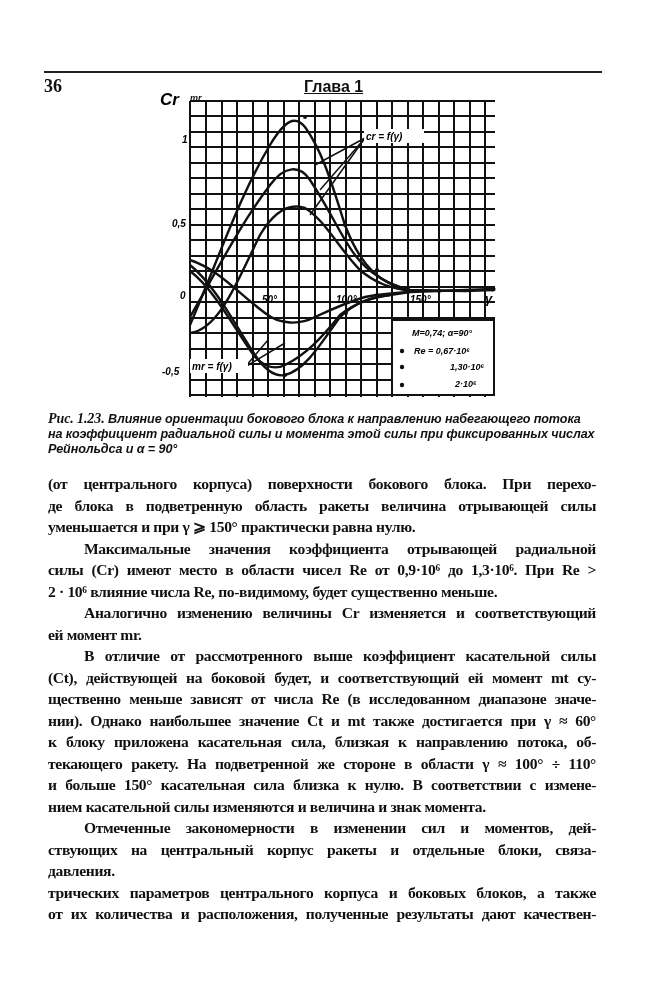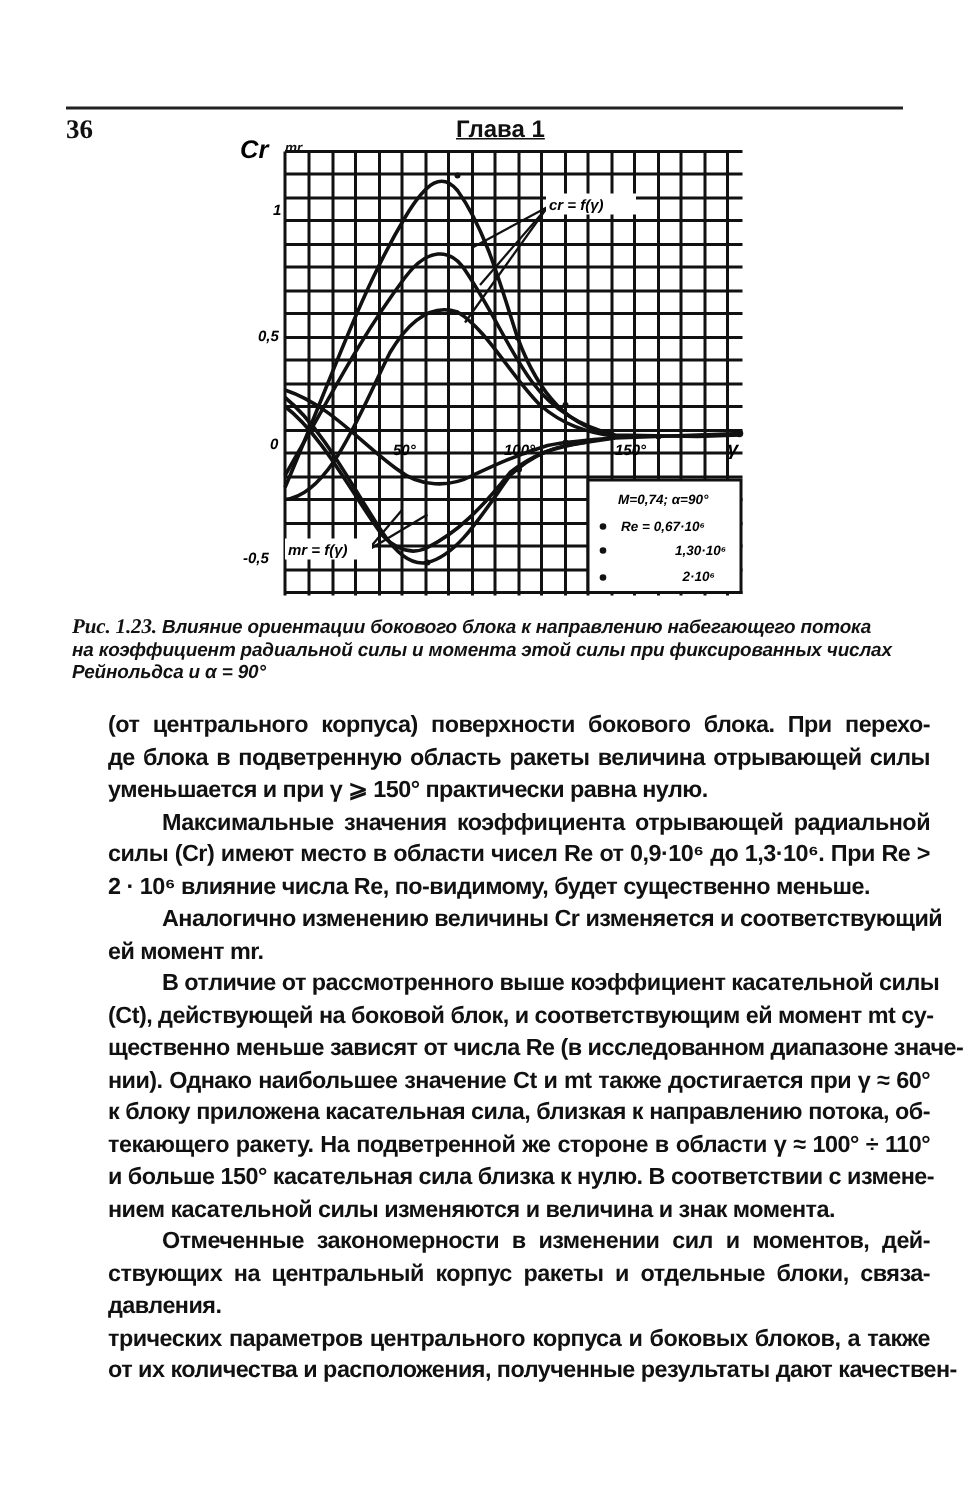--- a/index.html
+++ b/index.html
@@ -4,21 +4,21 @@
 <style>
   html,body{margin:0;padding:0;background:#fff;}
   body{width:649px;height:1000px;position:relative;overflow:hidden;font-family:"Liberation Sans",sans-serif;color:#111;}
   .header{position:absolute;left:44px;top:44px;width:440px;height:24px;margin-top:32px;}
   .pagenum{position:absolute;left:0;top:0;font-family:"Liberation Serif",serif;font-size:18px;font-weight:bold;}
   .chapter{position:absolute;left:260px;top:2px;font-family:"Liberation Sans",sans-serif;font-weight:bold;font-size:16px;text-decoration:underline;}
   .rule{position:absolute;left:44px;top:71px;width:558px;height:2px;background:#222;}
   .figure{position:absolute;left:160px;top:85px;width:345px;height:315px;}
   .caption{position:absolute;left:48px;top:411px;width:548px;font-size:12.6px;font-weight:bold;line-height:15px;font-family:"Liberation Sans",sans-serif;letter-spacing:-0.1px;font-style:italic;}
   .caption .lbl{font-family:"Liberation Serif",serif;font-size:14px;}
-  .body{position:absolute;left:48px;top:473px;width:548px;font-family:Liberation Sans, sans-serif;font-size:15.6px;font-weight:bold;line-height:21.5px;letter-spacing:-0.35px;text-align:justify;margin-left:24px;}
+  .body{position:absolute;left:48px;top:473px;width:548px;font-family:Liberation Serif, serif;font-size:15.6px;font-weight:bold;line-height:21.5px;letter-spacing:-0.35px;text-align:justify;}
   .body .ln{display:block;text-align:justify;text-align-last:justify;white-space:nowrap;}
   .body .ln.last{text-align-last:left;}
   svg text{font-family:"Liberation Sans",sans-serif;font-style:italic;font-weight:bold;}
 </style>
 </head>
 <body>
 
 <div class="header">
   <span class="pagenum">36</span>
   <span class="chapter">Глава 1</span>
@@ -142,21 +142,21 @@
 <div class="body">
   <span class="ln">(от центрального корпуса) поверхности бокового блока. При перехо-</span>
   <span class="ln">де блока в подветренную область ракеты величина отрывающей силы</span>
   <span class="ln last">уменьшается и при γ ⩾ 150° практически равна нулю.</span>
   <span class="ln" style="padding-left:36px">Максимальные значения коэффициента отрывающей радиальной</span>
   <span class="ln">силы (Cr) имеют место в области чисел Re от 0,9·10⁶ до 1,3·10⁶. При Re &gt;</span>
   <span class="ln last">2 · 10⁶ влияние числа Re, по-видимому, будет существенно меньше.</span>
   <span class="ln" style="padding-left:36px">Аналогично изменению величины Cr изменяется и соответствующий</span>
   <span class="ln last">ей момент mr.</span>
   <span class="ln" style="padding-left:36px">В отличие от рассмотренного выше коэффициент касательной силы</span>
-  <span class="ln">(Ct), действующей на боковой блок, и соответствующим ей момент mt су-</span>
+  <span class="ln">(Ct), действующей на боковой будет, и соответствующий ей момент mt су-</span>
   <span class="ln">щественно меньше зависят от числа Re (в исследованном диапазоне значе-</span>
   <span class="ln">нии). Однако наибольшее значение Ct и mt также достигается при γ ≈ 60°</span>
   <span class="ln">к блоку приложена касательная сила, близкая к направлению потока, об-</span>
   <span class="ln">текающего ракету. На подветренной же стороне в области γ ≈ 100° ÷ 110°</span>
   <span class="ln">и больше 150° касательная сила близка к нулю. В соответствии с измене-</span>
   <span class="ln last">нием касательной силы изменяются и величина и знак момента.</span>
   <span class="ln" style="padding-left:36px">Отмеченные закономерности в изменении сил и моментов, дей-</span>
   <span class="ln">ствующих на центральный корпус ракеты и отдельные блоки, связа-</span>
   <span class="ln last">давления.</span>
   <span class="ln">трических параметров центрального корпуса и боковых блоков, а также</span>

